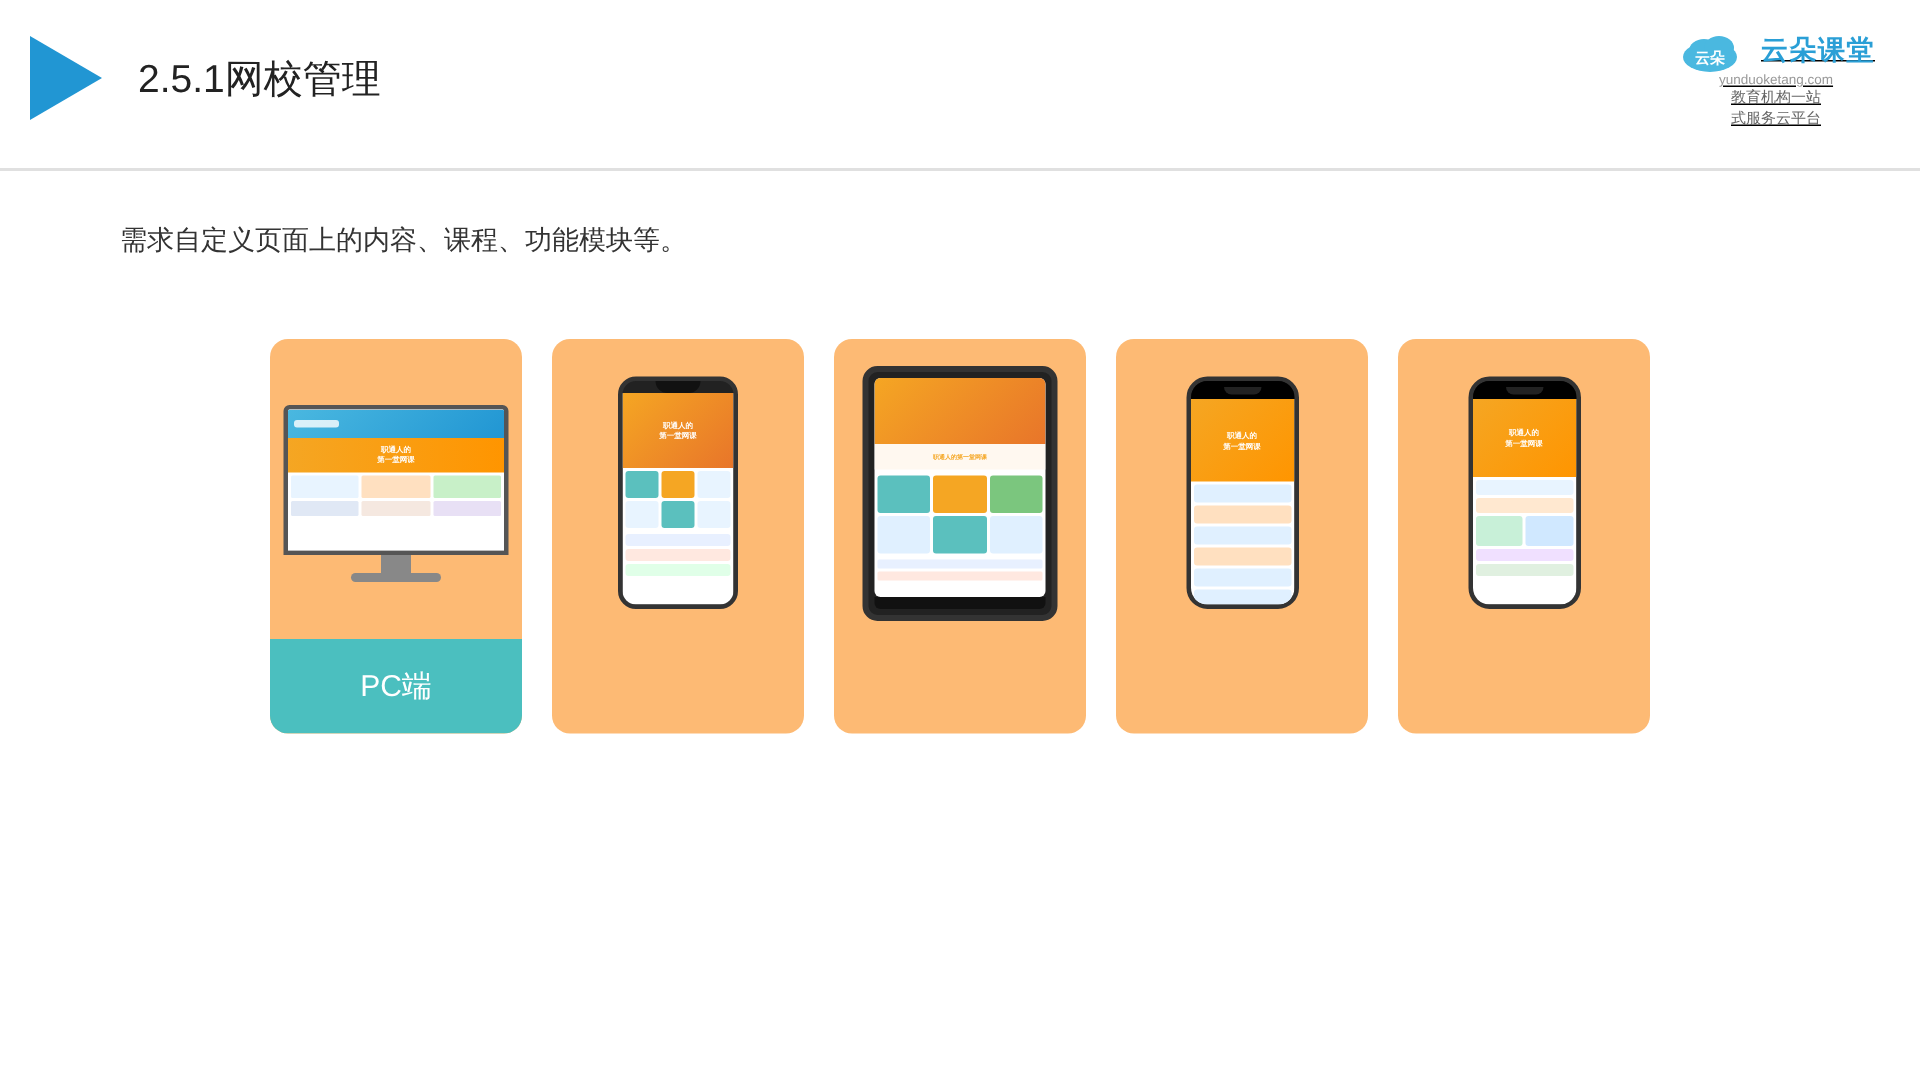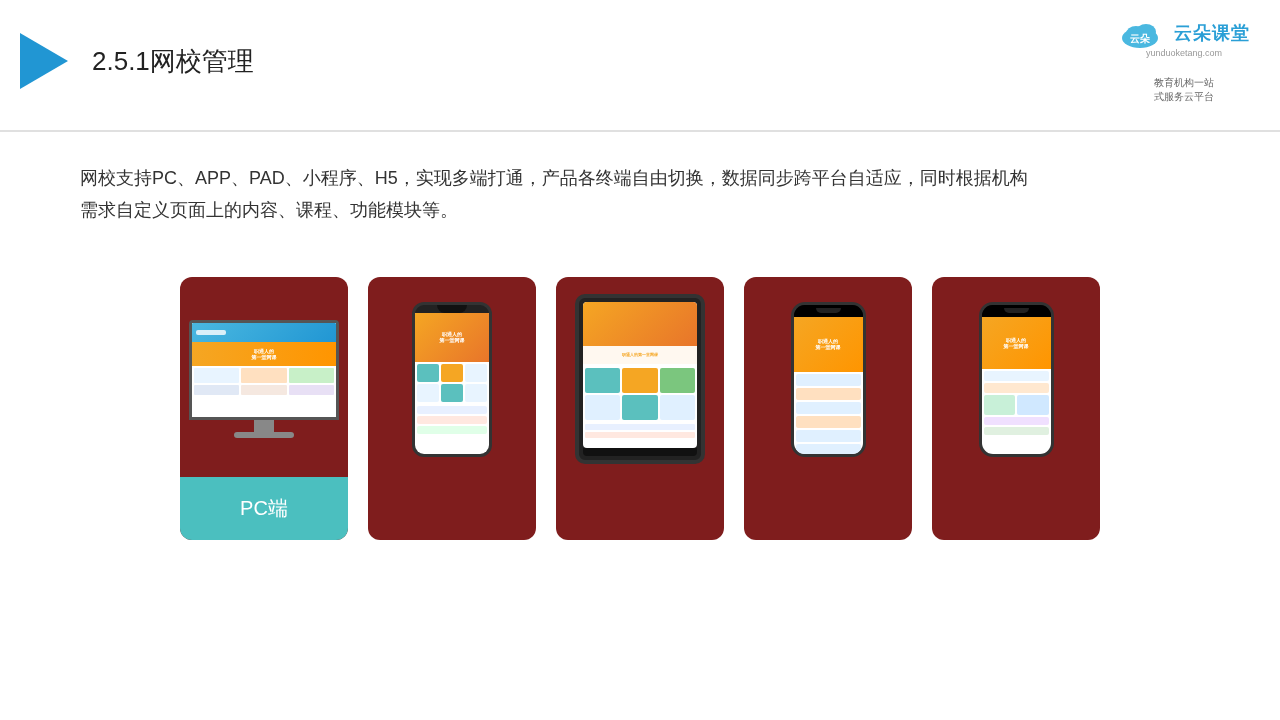--- a/index.html
+++ b/index.html
@@ -43,20 +43,21 @@
     }
     .header-right {
       display: flex;
       align-items: center;
       gap: 8px;
     }
     .cloud-logo {
       display: flex;
       flex-direction: column;
       align-items: center;
+      text-decoration: underline;
     }
     .cloud-icon-area {
       display: flex;
       align-items: center;
       gap: 6px;
     }
     .cloud-svg {
       width: 50px;
       height: 30px;
     }
@@ -64,21 +65,21 @@
       font-size: 18px;
       font-weight: bold;
       color: #2a9fd6;
       letter-spacing: 1px;
       text-align: center;
     }
     .brand-sub {
       font-size: 10px;
       color: #666;
       text-align: right;
-      margin-top: 18px;
+      margin-top: 0;
     }
     .brand-url {
       font-size: 9px;
       color: #999;
     }
 
     
     .description {
       padding: 30px 80px 10px 80px;
       font-size: 18px;
@@ -89,21 +90,21 @@
     
     .cards-container {
       display: flex;
       justify-content: center;
       gap: 20px;
       padding: 30px 60px 30px 60px;
       margin-top: 10px;
     }
 
     .card {
-      background: #7f1d1d;
+      background: #fdba74;
       border-radius: 12px;
       width: 168px;
       display: flex;
       flex-direction: column;
       align-items: center;
       overflow: hidden;
       flex-shrink: 0;
     }
 
     .card-image-area {
@@ -313,21 +314,20 @@
       <div class="brand-url">yunduoketang.com</div>
       <div class="brand-sub">
         <span>教育机构一站</span><br>
         <span>式服务云平台</span>
       </div>
     </div>
   </div>
 </div>
 
 <div class="description">
-  <div>网校支持PC、APP、PAD、小程序、H5，实现多端打通，产品各终端自由切换，数据同步跨平台自适应，同时根据机构</div>
   <div>需求自定义页面上的内容、课程、功能模块等。</div>
 </div>
 
 <div class="cards-container">
 
   <div class="card">
     <div class="card-image-area">
       <div class="monitor">
         <div class="monitor-screen">
           <div style="width:100%;height:100%;background:#fff;position:relative;overflow:hidden;">

